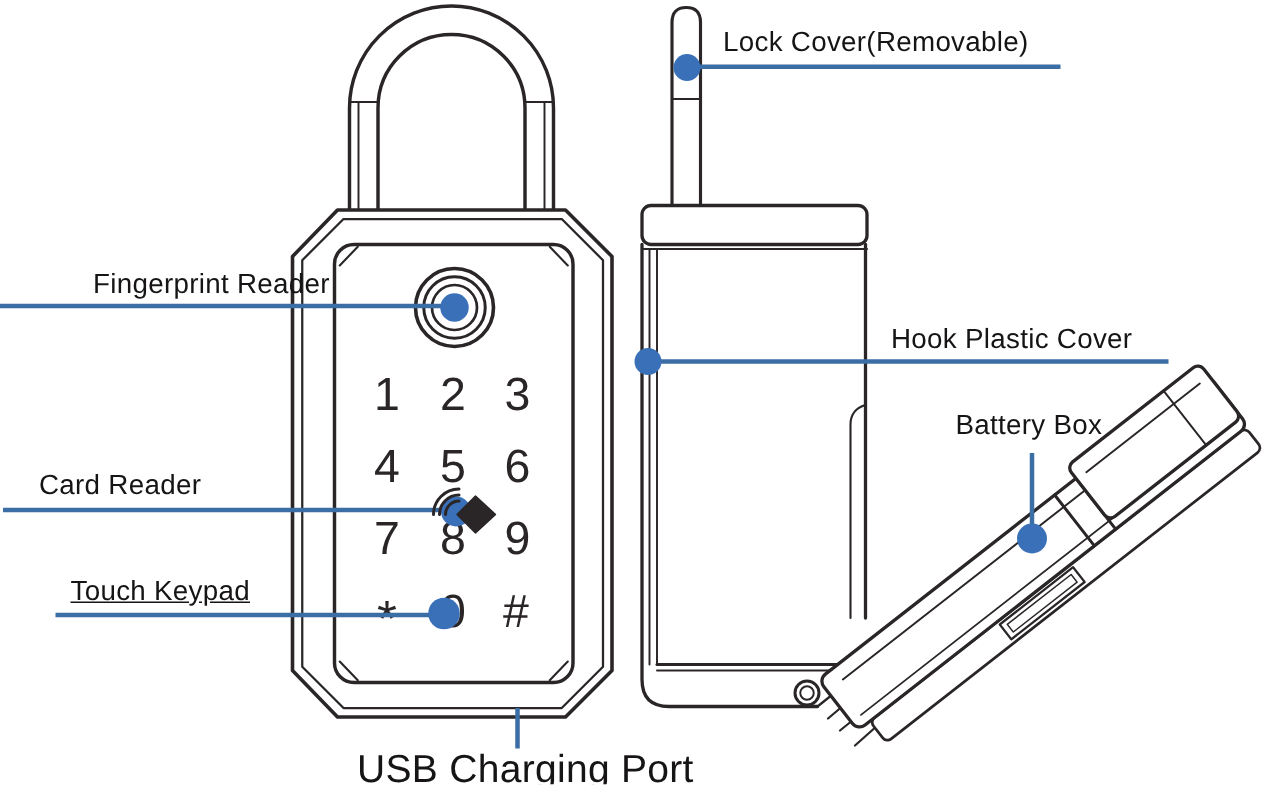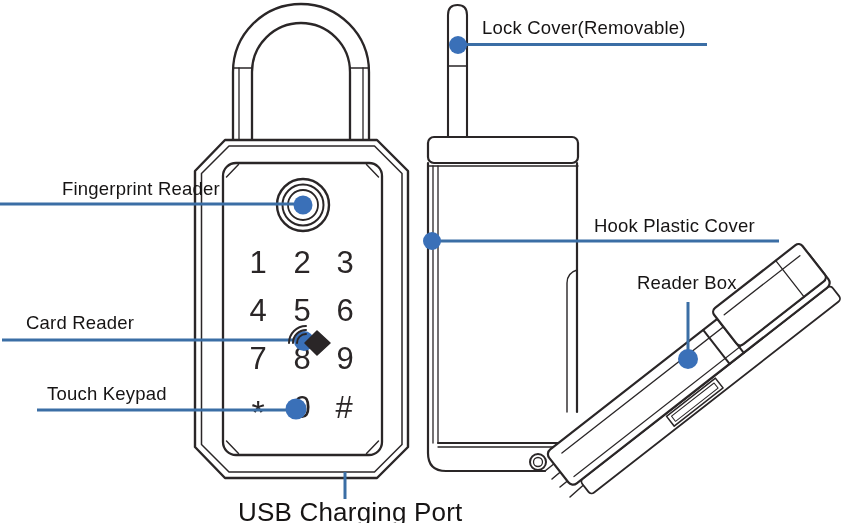--- a/index.html
+++ b/index.html
@@ -141,21 +141,21 @@
       <path d="M317,331 L330,343 L317,355 L305,343 Z" fill="#2a2627" stroke="#2a2627" stroke-width="1.5" stroke-linejoin="round"></path>
     </g>
   </svg>
 
   <div class="callout" style="left:482px; top:18px;">Lock Cover(Removable)</div>
 
   <div class="callout" style="left:24px; top:179px;margin-left:38px;">Fingerprint Reader</div>
 
   <div class="callout" style="left:594px; top:216px;">Hook Plastic Cover</div>
 
-  <div class="callout" style="left:637px; top:273px;">Reader Box</div>
+  <div class="callout" style="left:637px; top:273px;">Battery Box</div>
 
   <div class="callout" style="left:26px; top:313px;">Card Reader</div>
 
-  <div class="callout" style="left:47px; top:384px;">Touch Keypad</div>
+  <div class="callout" style="left:47px; top:384px;text-decoration:underline;">Touch Keypad</div>
 
   <div class="callout usb" style="left:238px; top:498px;">USB Charging Port</div>
 
 </div>
 
 </body></html>

